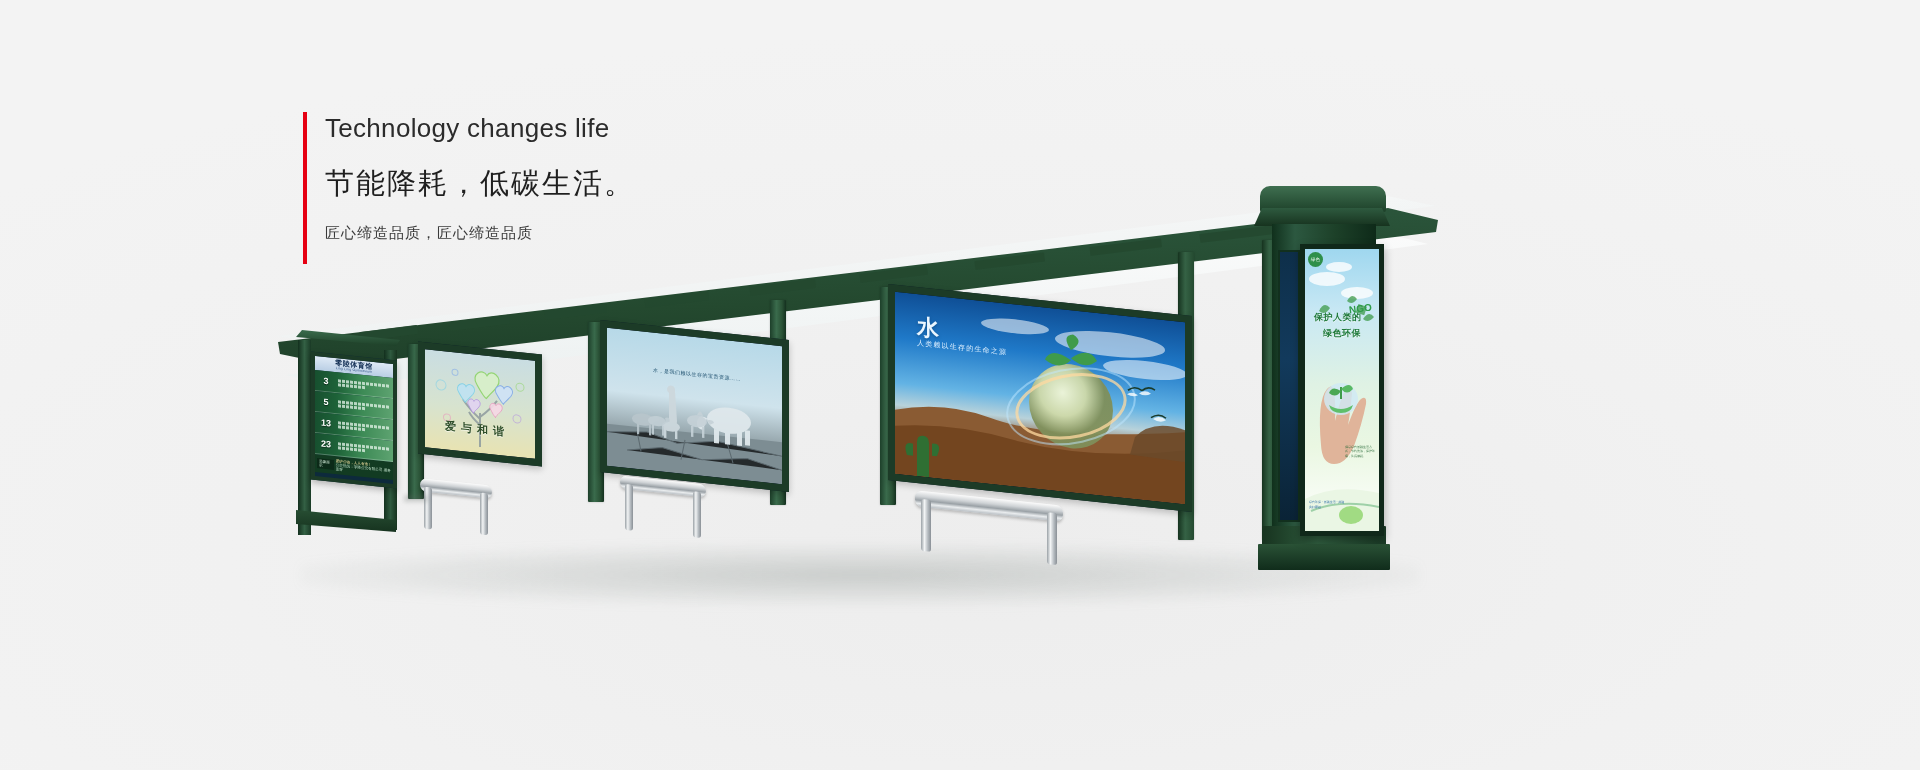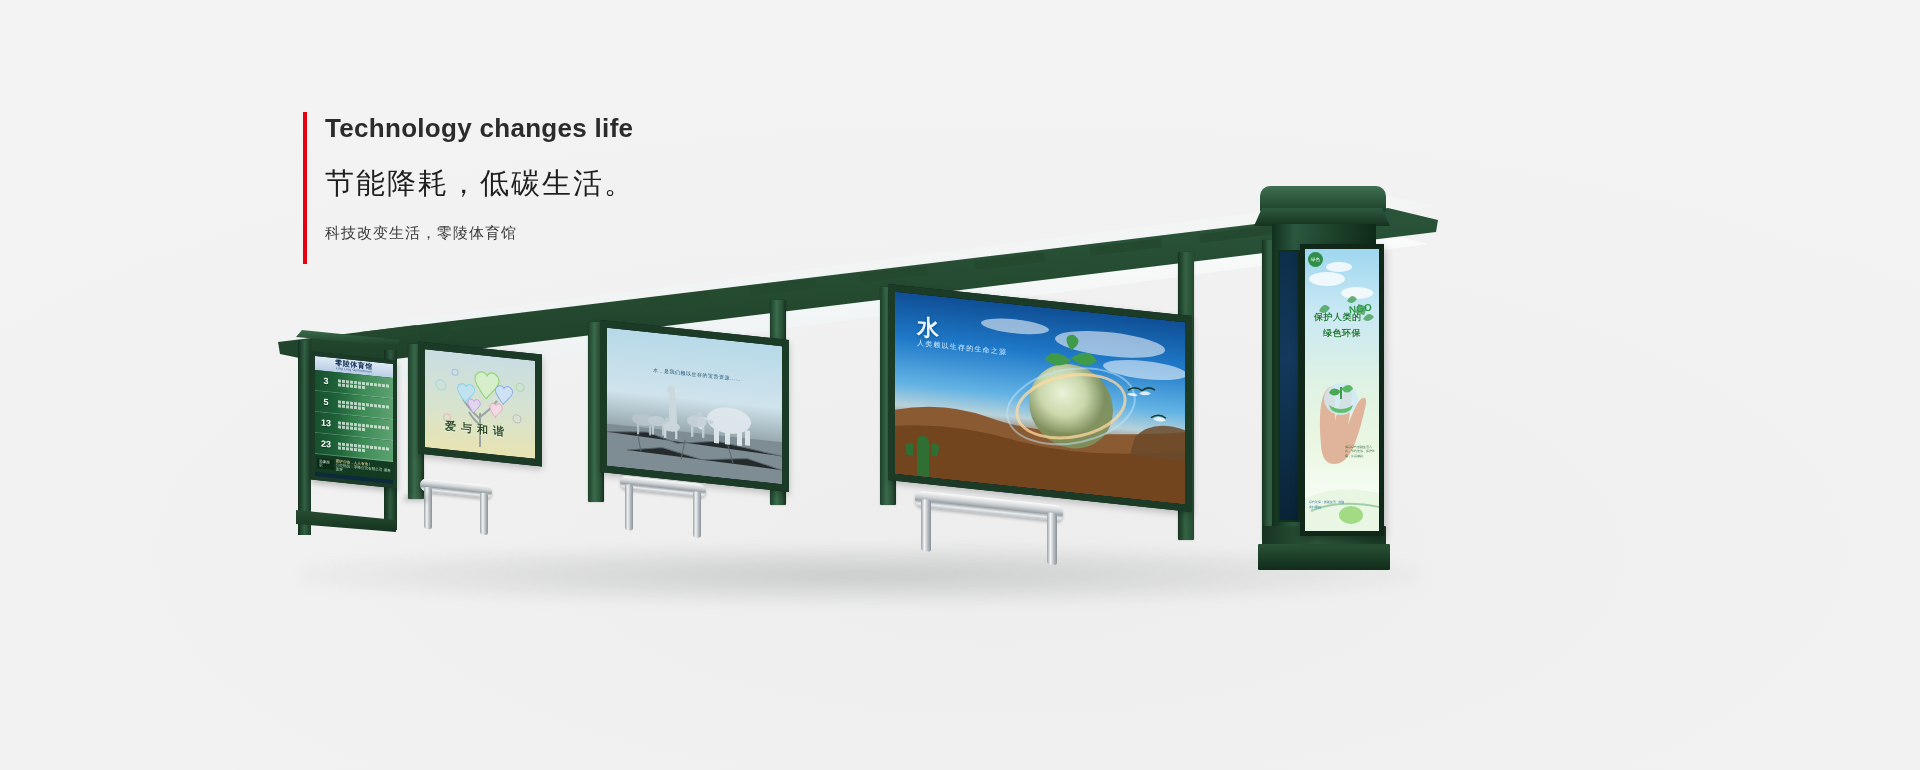--- a/index.html
+++ b/index.html
@@ -21,21 +21,21 @@
   .headline{
     position:absolute;left:303px;top:110px;width:600px;
     padding-left:22px;
   }
   .headline .rule{
     position:absolute;left:0;top:2px;width:4px;height:152px;
     background:#e60012;
   }
   .h-en1{font-size:27px;font-weight:bold;color:#1a1a1a;letter-spacing:.2px;line-height:1.15;}
   .h-en1 .accent{color:#e60012;}
-  .h-en2{font-size:26px;font-weight:bold;color:#2b2b2b;letter-spacing:.3px;line-height:1.3;margin-top:2px;}
+  .h-en2{font-size:26px;font-weight:normal;color:#2b2b2b;letter-spacing:.3px;line-height:1.3;margin-top:2px;}
   .h-cn{font-size:29px;color:#1f1f1f;letter-spacing:2px;margin-top:18px;font-weight:400;}
   .h-sub{font-size:15px;color:#3a3a3a;letter-spacing:1px;margin-top:20px;}
 
   
   .shelter{position:absolute;left:0;top:0;width:1920px;height:770px;}
 
   
   .canopy-white{
     position:absolute;left:276px;top:196px;width:1160px;height:150px;
     background:linear-gradient(175deg,#fdfdfd 0%,#f4f6f6 40%,#e7ebeb 100%);
@@ -130,21 +130,21 @@
 </style>
 </head>
 <body>
 
 <div class="stage">
 
   <div class="headline">
     <div class="rule"></div>
     <div class="h-en2">Technology changes life</div>
     <div class="h-cn">节能降耗，低碳生活。</div>
-    <div class="h-sub">科技改变生活，零陵体育馆</div>
+    <div class="h-sub">匠心缔造品质，匠心缔造品质</div>
   </div>
 
   <div class="shelter">
 
     <div class="ground-shadow"></div>
 
     <div class="canopy-under"></div>
     <div class="canopy-white"></div>
     <div class="canopy-green"></div>
 

